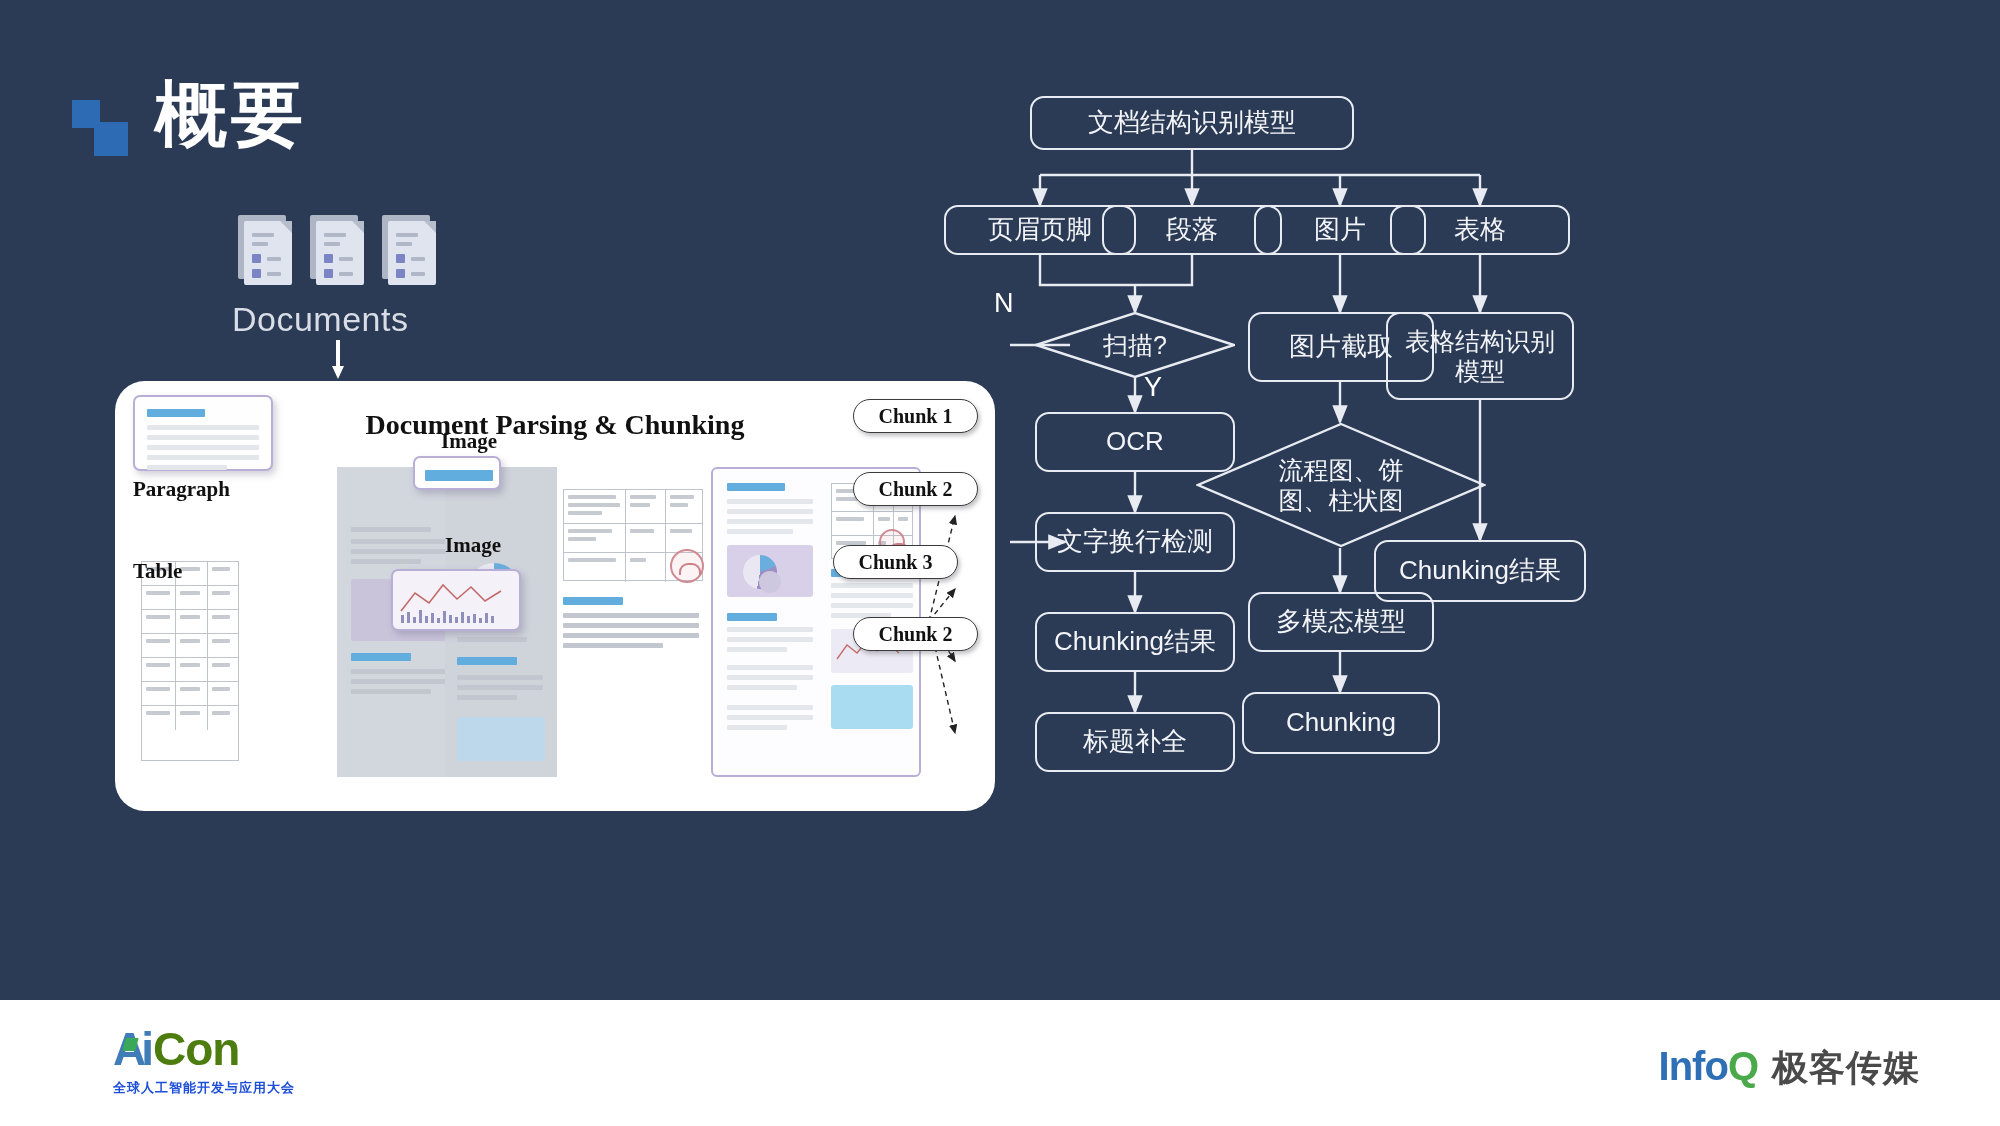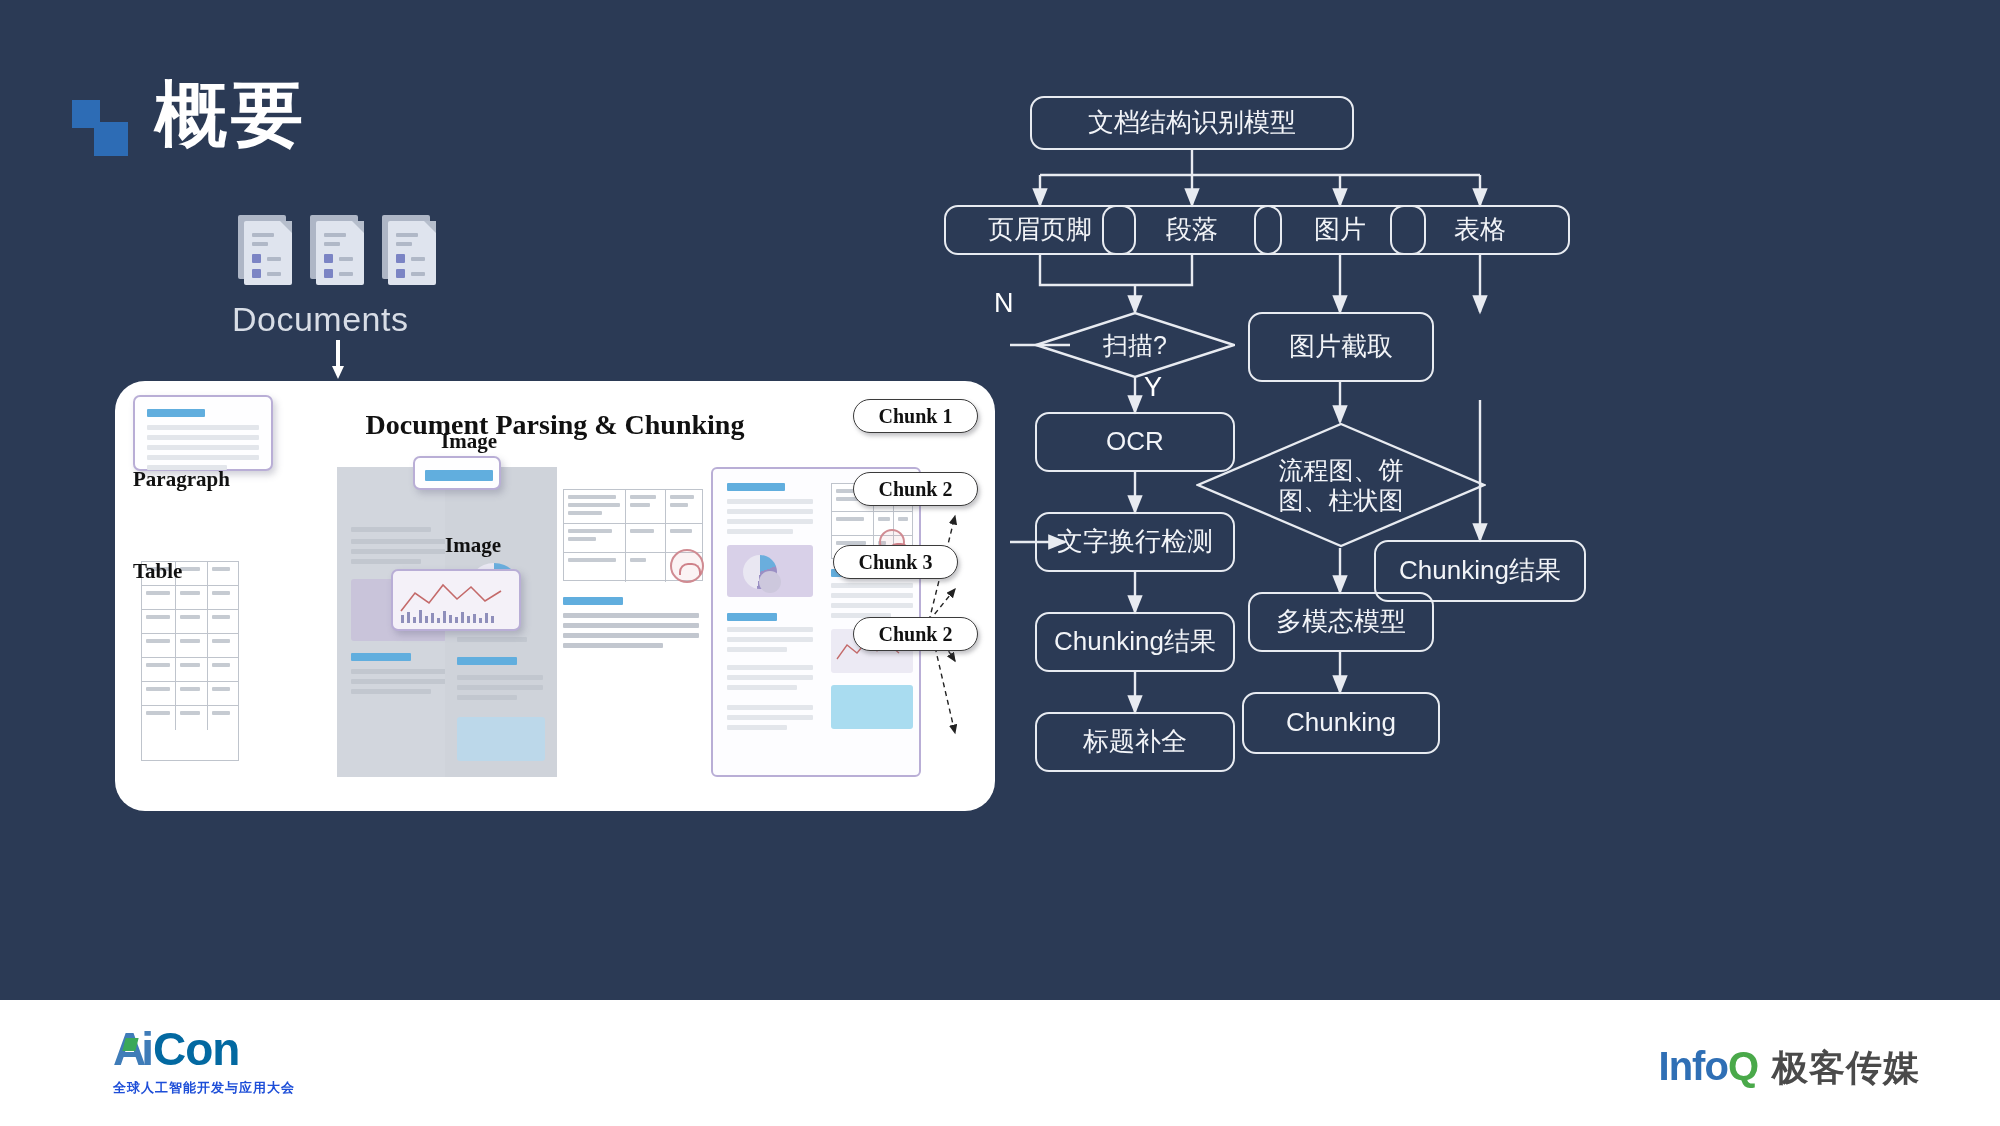--- a/index.html
+++ b/index.html
@@ -117,21 +117,21 @@
   .diamond span { position: relative; z-index: 2; }
   .edge-label { position: absolute; color: #ffffff; font-size: 27px; }
   .fc-svg { position: absolute; inset: 0; width: 100%; height: 100%; pointer-events: none; }
 
   
   .footer { position: absolute; left: 0; bottom: 0; width: 100%; height: 126px; background: #ffffff; }
   .aicon { position: absolute; left: 113px; top: 26px; }
   .aicon-word { font-size: 46px; font-weight: 700; letter-spacing: -1px; line-height: 1; }
   .aicon-word .a { color: #3f7cb8; }
   .aicon-word .i { color: #3f7cb8; }
-  .aicon-word .c { color: #0369a1; }
+  .aicon-word .c { color: #4d7c0f; }
   .aicon-sub { margin-top: 7px; font-size: 13px; color: #1d4ed8; letter-spacing: 1px; font-weight: 700; }
   .aicon-dot { display:inline-block; width:13px; height:13px; background:#3aa859;
     transform: skewX(-14deg); margin-left:-21px; margin-right:4px; vertical-align: 14px; }
   .infoq { position: absolute; right: 80px; top: 44px; display: flex; align-items: baseline; gap: 14px; }
   .infoq .word { font-size: 40px; font-weight: 700; letter-spacing: -1px; }
   .infoq .word .blue { color: #2f6fb5; }
   .infoq .word .green { color: #4aa94a; }
   .infoq .cn { font-size: 36px; font-weight: 700; color: #4a4a4a; letter-spacing: 1px; }
 </style>
 </head>
@@ -341,21 +341,21 @@
     </div>
 
     <div class="callout" style="left:18px;top:14px;width:140px;height:76px;">
       <div class="mline blue" style="position:absolute;left:12px;top:12px;width:58px;"></div>
       <div class="mline light" style="position:absolute;left:12px;top:28px;width:112px;"></div>
       <div class="mline light" style="position:absolute;left:12px;top:38px;width:112px;"></div>
       <div class="mline light" style="position:absolute;left:12px;top:48px;width:112px;"></div>
       <div class="mline light" style="position:absolute;left:12px;top:58px;width:112px;"></div>
       <div class="mline light" style="position:absolute;left:12px;top:68px;width:80px;"></div>
     </div>
-    <div class="cap" style="left:18px;top:86px;">Paragraph</div>
+    <div class="cap" style="left:18px;top:96px;">Paragraph</div>
 
     <div class="callout" style="left:298px;top:75px;width:88px;height:34px;">
       <div class="mline blue" style="position:absolute;left:10px;top:12px;width:68px;height:11px;"></div>
     </div>
     <div class="cap" style="left:326px;top:48px;">Image</div>
 
     <div class="cap" style="left:18px;top:178px;">Table</div>
     <div class="cap" style="left:330px;top:152px;">Image</div>
 
     <div class="callout" style="left:276px;top:188px;width:130px;height:62px;background:#f4f1f8;">
@@ -542,20 +542,21 @@
     <div class="diamond" style="left:186px;top:332px;width:290px;height:126px;">
       <svg viewBox="0 0 290 126" preserveAspectRatio="none">
         <polygon points="145,2 288,63 145,124 2,63" fill="none" stroke="#e8ebf1" stroke-width="2.4"></polygon>
       </svg>
       <span style="max-width:170px;">流程图、饼图、柱状图</span>
     </div>
 
     <div class="node" style="left:238px;top:502px;width:186px;height:60px;">多模态模型</div>
     <div class="node" style="left:232px;top:602px;width:198px;height:62px;">Chunking</div>
 
+    <div class="node sm" style="left:376px;top:222px;width:188px;height:88px;">表格结构识别模型</div>
     <div class="node" style="left:364px;top:450px;width:212px;height:62px;">Chunking结果</div>
   </div>
 
   <div class="footer">
     <div class="aicon">
       <div class="aicon-word">
         <span class="a">A</span><span class="aicon-dot"></span><span class="i">i</span><span class="c">Con</span>
       </div>
       <div class="aicon-sub">全球人工智能开发与应用大会</div>
     </div>

